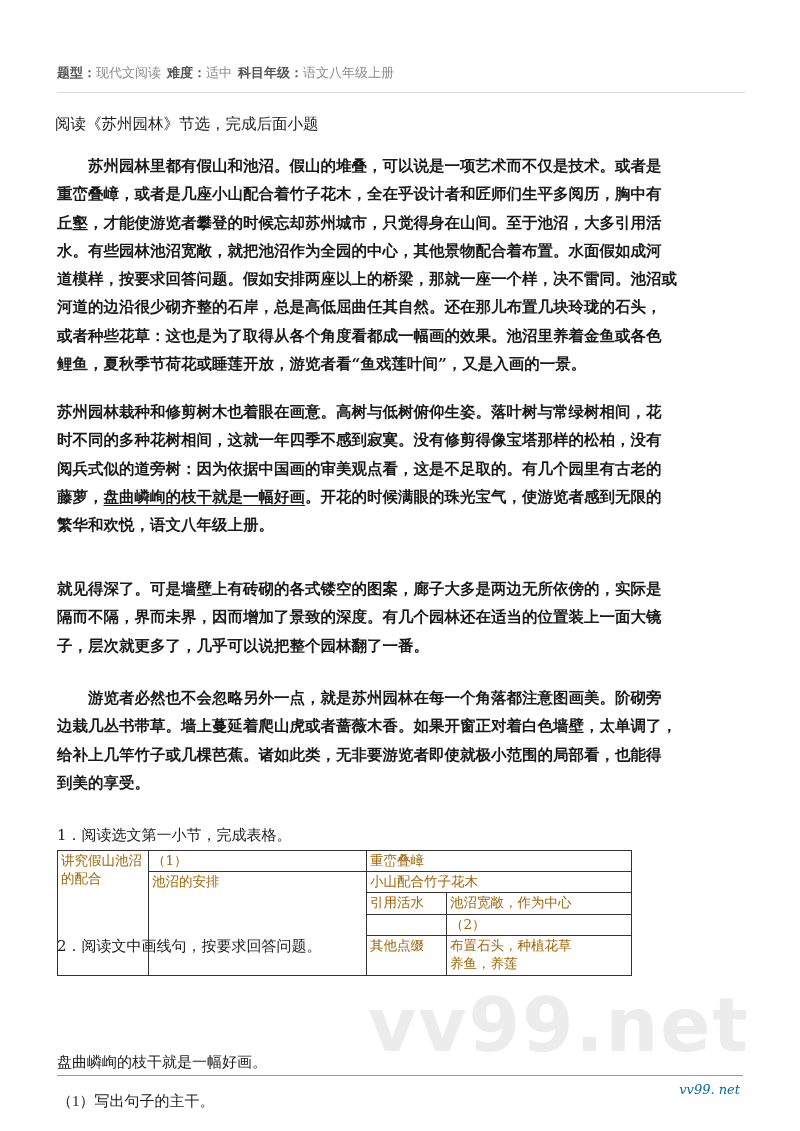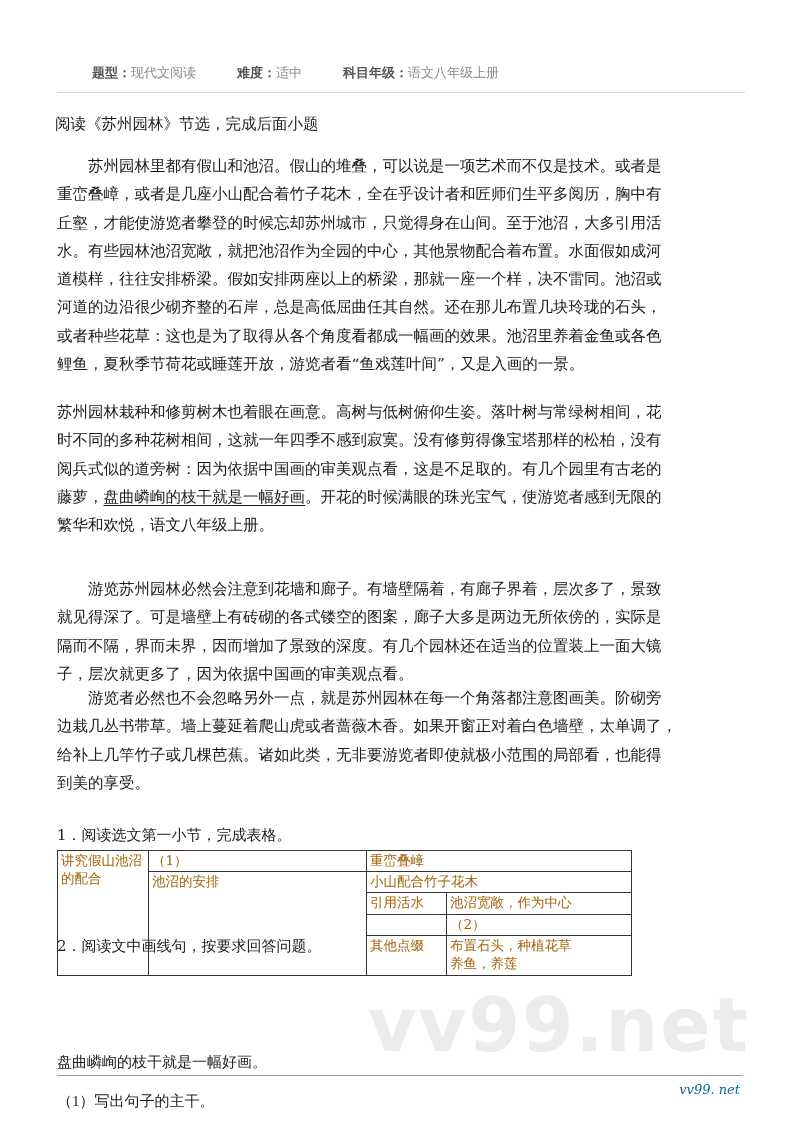--- a/index.html
+++ b/index.html
@@ -5,29 +5,29 @@
   html, body { margin: 0; padding: 0; background: #ffffff; }
   body {
     width: 800px; height: 1131px; position: relative; overflow: hidden;
     font-family: "DejaVu Serif", "Liberation Serif", serif;
     color: #1a1a1a;
   }
   .meta {
     position: absolute; left: 57px; top: 64px; font-size: 13px; color: #8a8a8a;
     font-family: "DejaVu Sans", sans-serif; letter-spacing: 0px; white-space: nowrap;
   }
-  .meta b { color: #555; font-weight: bold; margin-left: 35px; }
+  .meta b { color: #555; font-weight: bold; }
   .meta .sep { display: inline-block; width: 6px; }
   .hr-top { position: absolute; left: 57px; top: 92px; width: 688px; height: 1px; background: #d8d8d8; }
   .intro {
     position: absolute; left: 55px; top: 114px; font-size: 15.5px; white-space: nowrap;
   }
   .para {
     position: absolute; left: 57px; width: 712px; font-size: 15.5px;
-    line-height: 28.3px; text-align: justify; text-align-last: left;
+    line-height: 28.3px; text-align: justify; text-align-last: left; font-weight: bold;
   }
   .para .ln { display: block; white-space: nowrap; }
   .indent { padding-left: 31px; }
   .ul { text-decoration: underline; text-underline-offset: 3px; }
   .q { position: absolute; left: 57px; font-size: 15px; white-space: nowrap; }
   table.grid {
     position: absolute; left: 57px; top: 850px; border-collapse: collapse;
     font-size: 13.5px; color: #a16207;
   }
   table.grid td {
@@ -52,39 +52,38 @@
 </div>
 <div class="hr-top"></div>
 
 <div class="intro">阅读《苏州园林》节选，完成后面小题</div>
 
 <div class="para" style="top:152px;">
   <span class="ln indent">苏州园林里都有假山和池沼。假山的堆叠，可以说是一项艺术而不仅是技术。或者是</span>
   <span class="ln">重峦叠嶂，或者是几座小山配合着竹子花木，全在乎设计者和匠师们生平多阅历，胸中有</span>
   <span class="ln">丘壑，才能使游览者攀登的时候忘却苏州城市，只觉得身在山间。至于池沼，大多引用活</span>
   <span class="ln">水。有些园林池沼宽敞，就把池沼作为全园的中心，其他景物配合着布置。水面假如成河</span>
-  <span class="ln">道模样，往往安排桥梁。假如安排两座以上的桥梁，那就一座一个样，决不雷同。池沼或</span>
+  <span class="ln">道模样，按要求回答问题。假如安排两座以上的桥梁，那就一座一个样，决不雷同。池沼或</span>
   <span class="ln">河道的边沿很少砌齐整的石岸，总是高低屈曲任其自然。还在那儿布置几块玲珑的石头，</span>
   <span class="ln">或者种些花草：这也是为了取得从各个角度看都成一幅画的效果。池沼里养着金鱼或各色</span>
   <span class="ln">鲤鱼，夏秋季节荷花或睡莲开放，游览者看“鱼戏莲叶间”，又是入画的一景。</span>
 </div>
 
 <div class="para" style="top:398px;">
   <span class="ln">苏州园林栽种和修剪树木也着眼在画意。高树与低树俯仰生姿。落叶树与常绿树相间，花</span>
   <span class="ln">时不同的多种花树相间，这就一年四季不感到寂寞。没有修剪得像宝塔那样的松柏，没有</span>
   <span class="ln">阅兵式似的道旁树：因为依据中国画的审美观点看，这是不足取的。有几个园里有古老的</span>
   <span class="ln"><span>藤萝，</span><span class="ul">盘曲嶙峋的枝干就是一幅好画</span><span>。开花的时候满眼的珠光宝气，使游览者感到无限的</span></span>
   <span class="ln">繁华和欢悦，语文八年级上册。</span>
 </div>
 
 <div class="para" style="top:575px;">
-  <span class="ln indent">游览苏州园林必然会注意到花墙和廊子。有墙壁隔着，有廊子界着，层次多了，景致</span>
   <span class="ln">就见得深了。可是墙壁上有砖砌的各式镂空的图案，廊子大多是两边无所依傍的，实际是</span>
   <span class="ln">隔而不隔，界而未界，因而增加了景致的深度。有几个园林还在适当的位置装上一面大镜</span>
-  <span class="ln">子，层次就更多了，因为依据中国画的审美观点看。</span>
+  <span class="ln">子，层次就更多了，几乎可以说把整个园林翻了一番。</span>
 </div>
 
 <div class="para" style="top:684px;">
   <span class="ln indent">游览者必然也不会忽略另外一点，就是苏州园林在每一个角落都注意图画美。阶砌旁</span>
   <span class="ln">边栽几丛书带草。墙上蔓延着爬山虎或者蔷薇木香。如果开窗正对着白色墙壁，太单调了，</span>
   <span class="ln">给补上几竿竹子或几棵芭蕉。诸如此类，无非要游览者即使就极小范围的局部看，也能得</span>
   <span class="ln">到美的享受。</span>
 </div>
 
 <div class="q" style="top:826px;">1．阅读选文第一小节，完成表格。</div>

